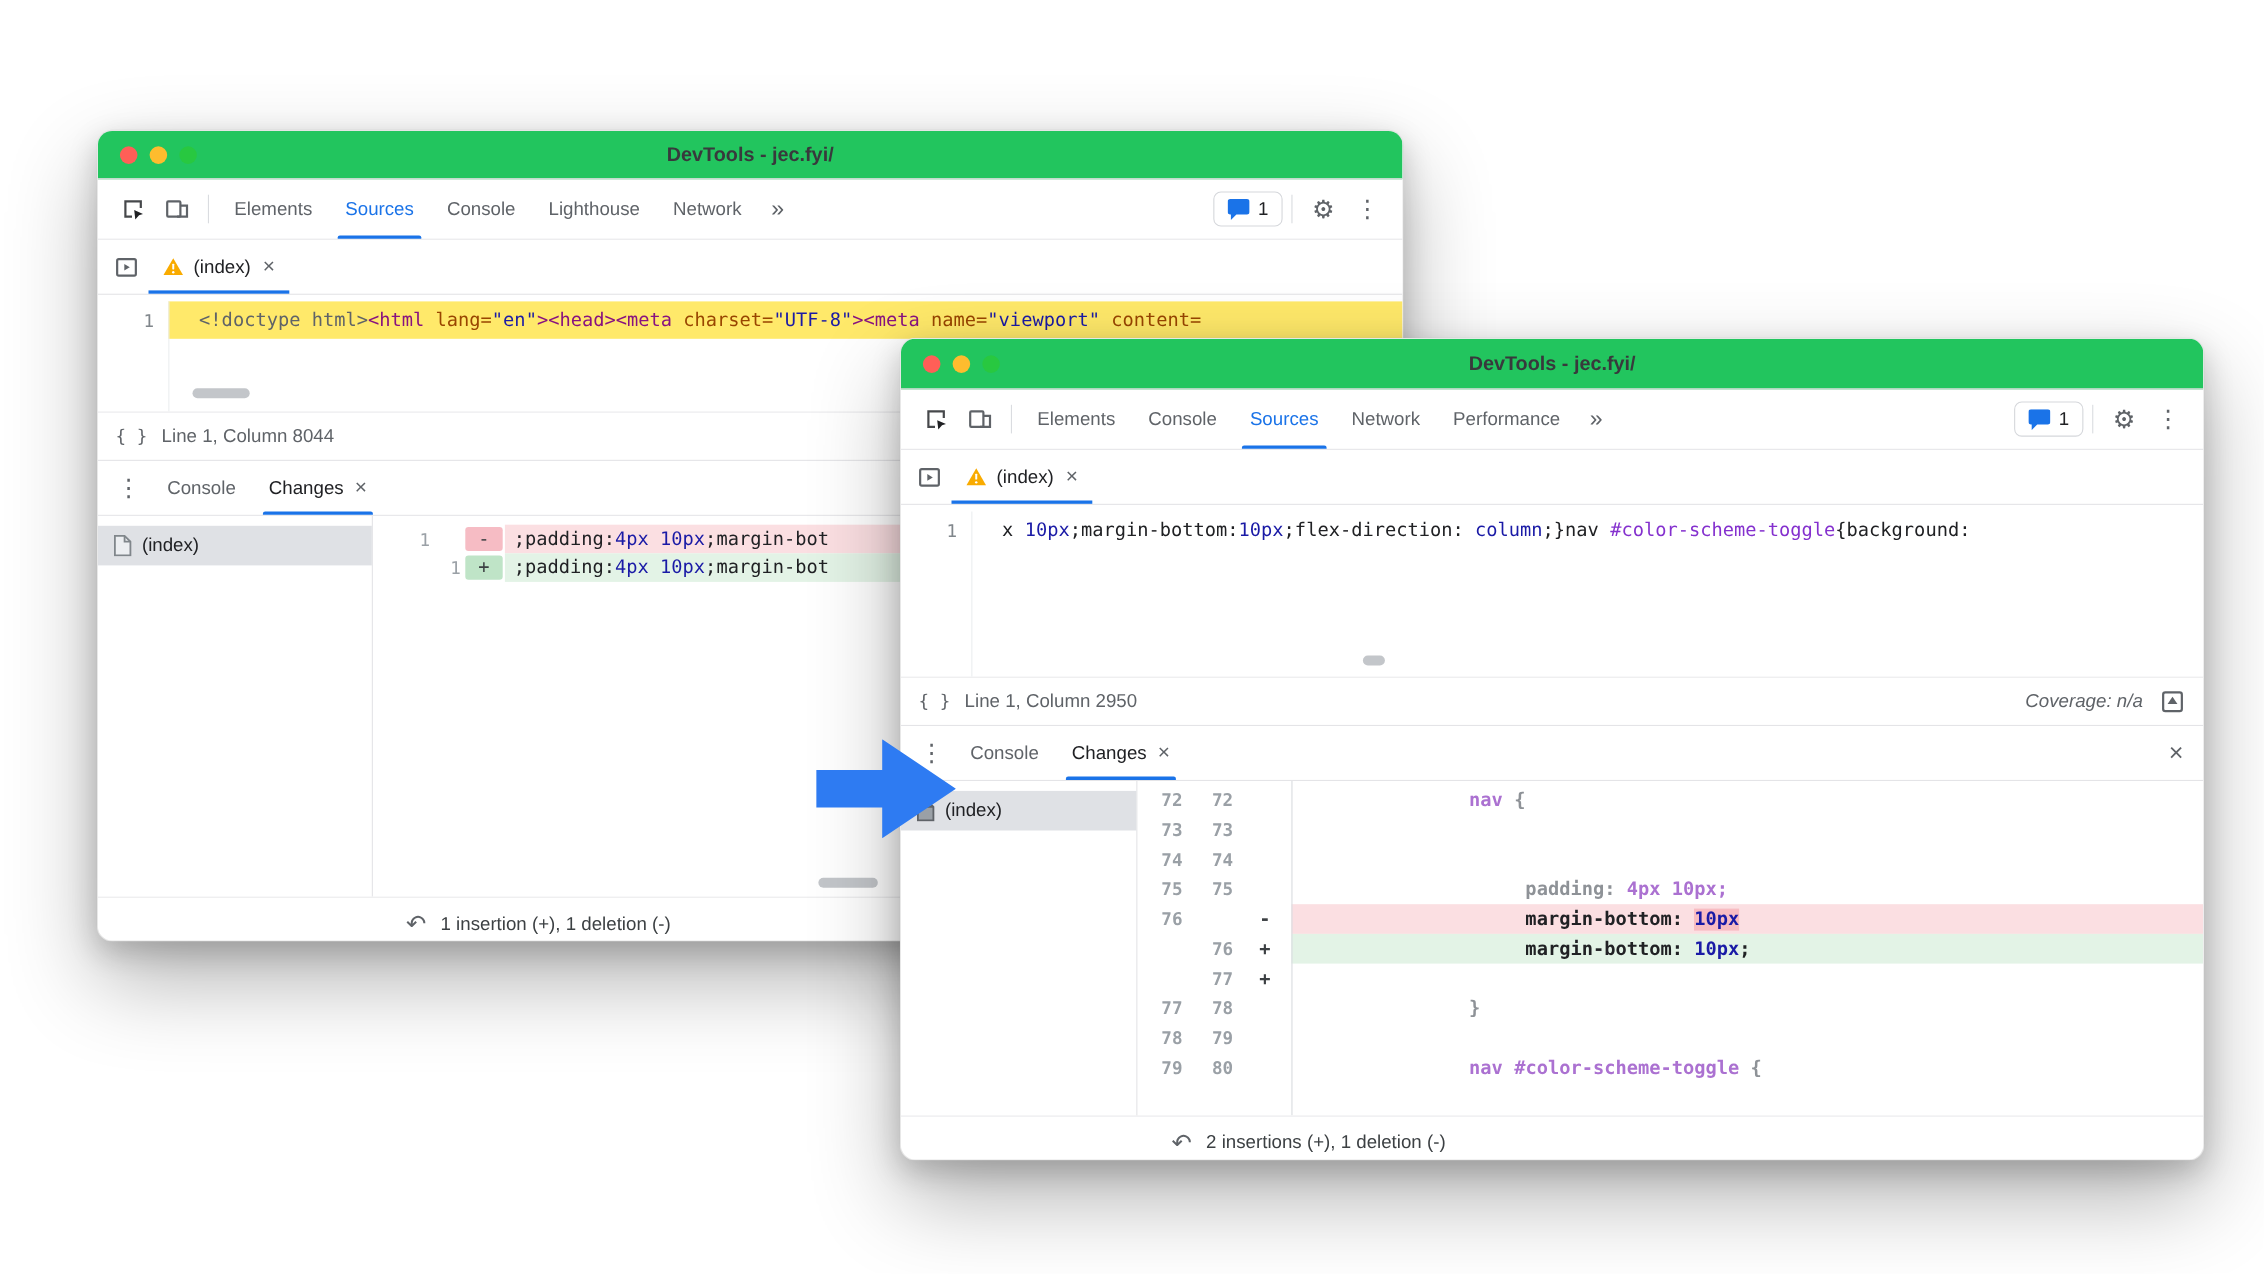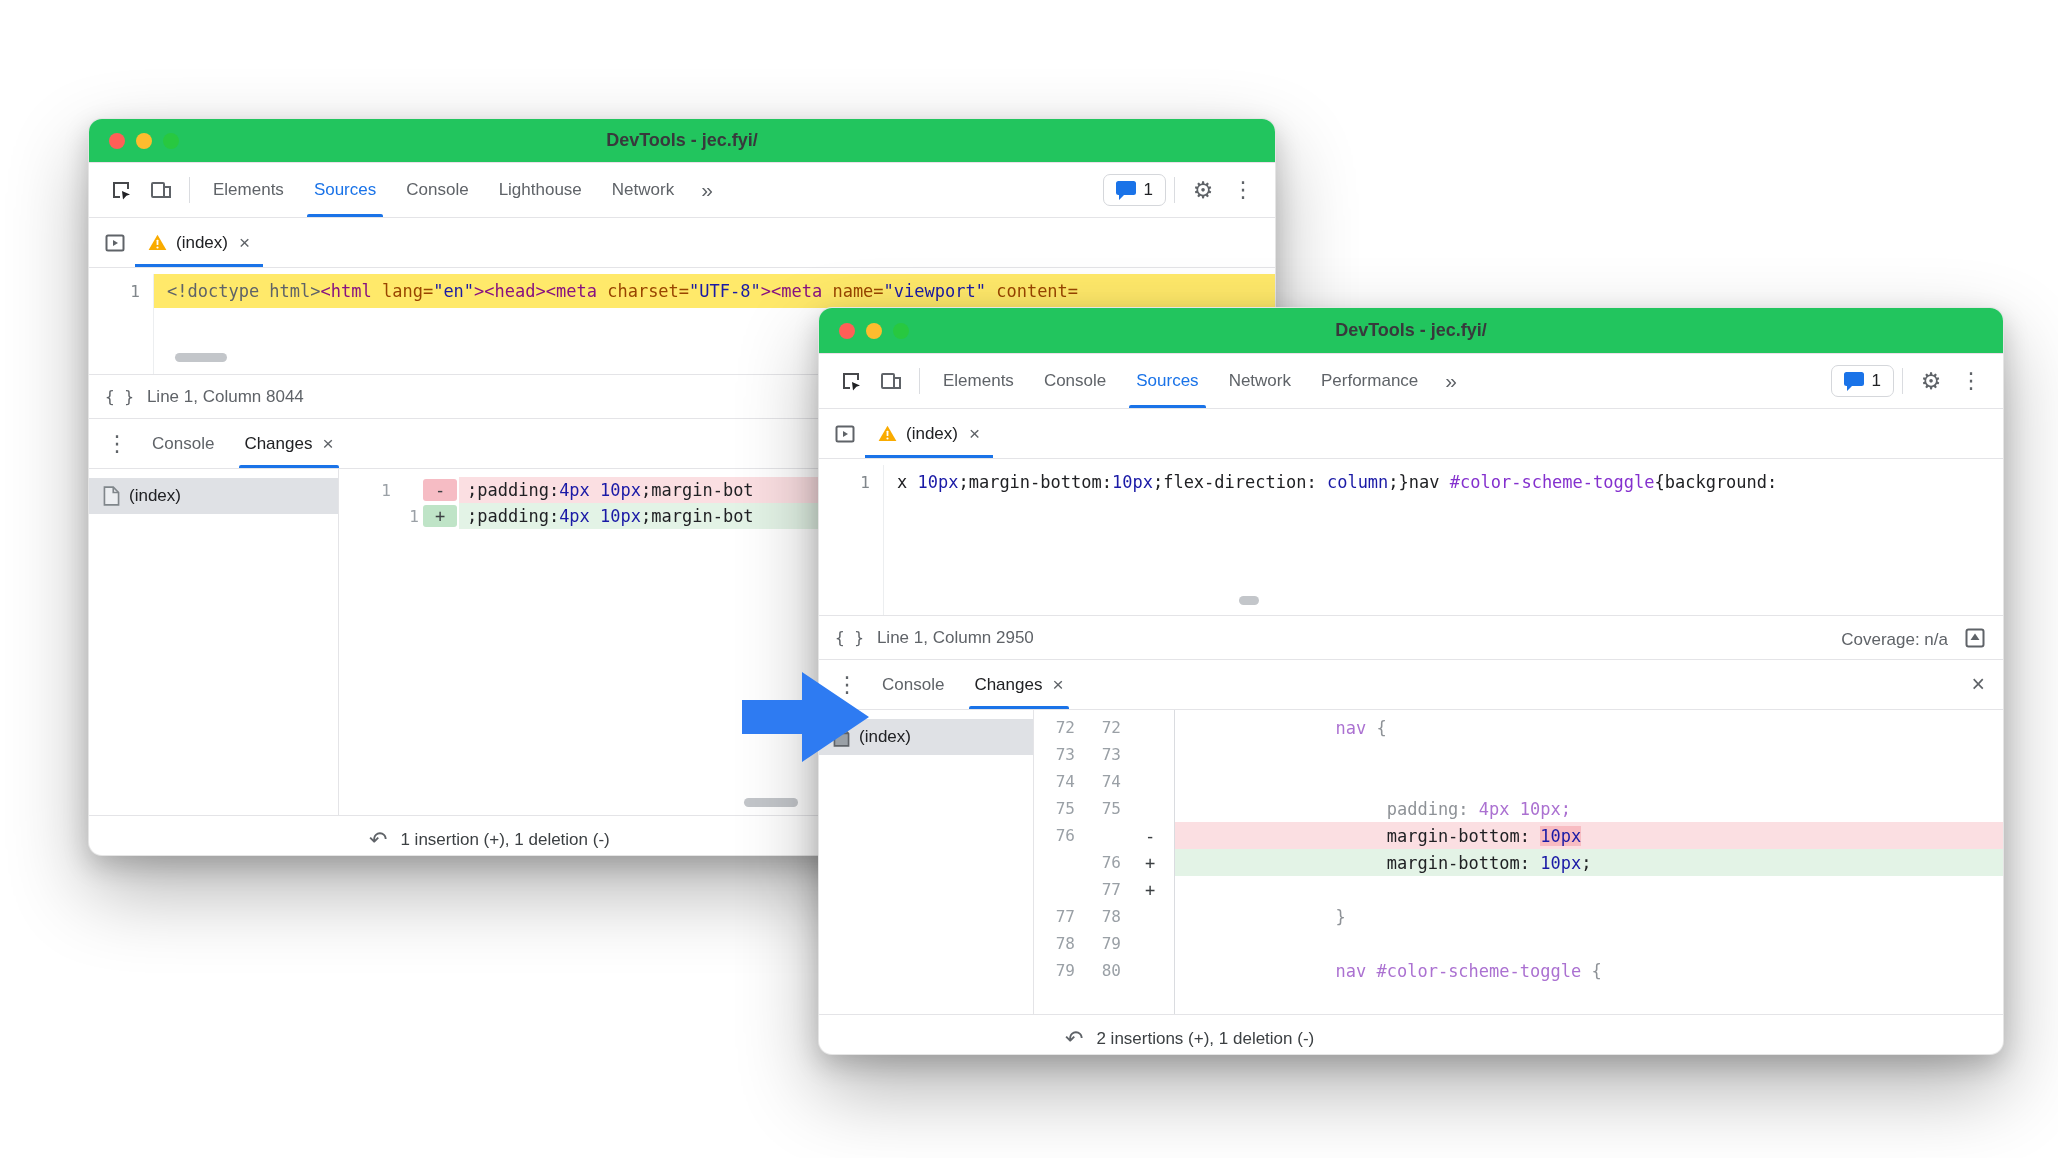--- a/index.html
+++ b/index.html
@@ -50,31 +50,31 @@
   .tabx { color:#5f6368; font-size:19px; margin-left:2px; }
 
   .editor { position:relative; background:#fff; }
   .back .editor { height:100px; }
   .front .editor { height:150px; }
   .editor::before { content:""; position:absolute; left:64px; top:0; bottom:0; width:1px; background:#eceef0; }
   .codeline { display:flex; align-items:stretch; height:34px; margin-top:6px;
               font-family:"DejaVu Sans Mono", monospace; font-size:17px; }
   .ln { width:64px; flex:none; text-align:right; padding-right:13px; color:#80868b; font-size:16px;
         display:flex; align-items:center; justify-content:flex-end; }
-  .codetext { flex:1; white-space:pre; overflow:hidden; display:flex; align-items:center; padding-left:14px; }
+  .codetext { flex:1; white-space:pre; overflow:hidden; display:flex; align-items:center; padding-left:28px; }
   .yellowhl { background:#ffe96a; }
   .hthumb { position:absolute; height:9px; border-radius:5px; background:#c3c6ca; }
   .backthumb { left:86px; bottom:12px; width:52px; }
   .frontdot { left:420px; bottom:10px; width:20px; }
   .drawerthumb { left:655px; bottom:8px; width:54px; }
 
   .statusbar { height:45px; border-top:1px solid #e4e4e7; border-bottom:1px solid #e4e4e7;
                display:flex; align-items:center; padding:0 16px; gap:13px; font-size:17px; color:#5f6368; }
   .ppicon { font-family:"DejaVu Sans Mono", monospace; font-size:16px; color:#5f6368; }
-  .statusright { margin-left:auto; display:flex; align-items:flex-end; gap:15px; }
+  .statusright { margin-left:auto; display:flex; align-items:center; gap:15px;font-style:italic; }
 
   .drawertabs { height:50px; display:flex; align-items:stretch; border-bottom:1px solid #e4e4e7;
                 padding:0 8px; }
   .drawertabs .toolbtn { align-self:center; }
   .dtab { display:flex; align-items:center; gap:8px; padding:0 15px; font-size:17px; color:#5f6368;
           position:relative; white-space:nowrap; }
   .dtab.active { color:#202124; }
   .dtab.active::after { content:""; position:absolute; left:10px; right:10px; bottom:0; height:3px;
                         background:#1a73e8; border-radius:2px 2px 0 0; }
   .drawclose { margin-left:auto; align-self:center; font-size:23px; color:#5f6368; padding:0 10px; }
@@ -88,21 +88,21 @@
   .fileitem { height:36px; display:flex; align-items:center; gap:9px; padding:0 14px;
               font-size:17px; color:#202124; }
   .fileitem.selected { background:#dfe1e5; }
 
   .diffpane { flex:1; position:relative; overflow:hidden; padding-top:8px;
               font-family:"DejaVu Sans Mono", monospace; font-size:17px; }
   .front .diffpane { padding-top:4px; }
   .vline { position:absolute; left:140px; top:0; bottom:0; width:1px; background:#dadce0; z-index:2; }
   .drow { display:flex; align-items:stretch; position:relative; z-index:1; }
   .back .drow { height:26px; }
-  .front .drow { height:27px; }
+  .front .drow { height:27px;font-weight:bold; }
   .dn { flex:none; text-align:right; color:#9aa0a6; font-size:16px;
         display:flex; align-items:center; justify-content:flex-end; }
   .sign { flex:none; text-align:center; color:#3c4043; display:flex; align-items:center; justify-content:center; }
   .dcode { flex:1; white-space:pre; overflow:hidden; display:flex; align-items:center; padding-left:8px; }
   .front .dn { width:46px; padding-right:5px; }
   .front .sign { width:48px; }
   .front .drow.del .dcode { background:#fbdfe2; }
   .front .drow.ins .dcode { background:#e3f3e6; }
   .back .dn.old { width:56px; padding-right:4px; }
   .back .dn.new { width:26px; padding-right:2px; }

